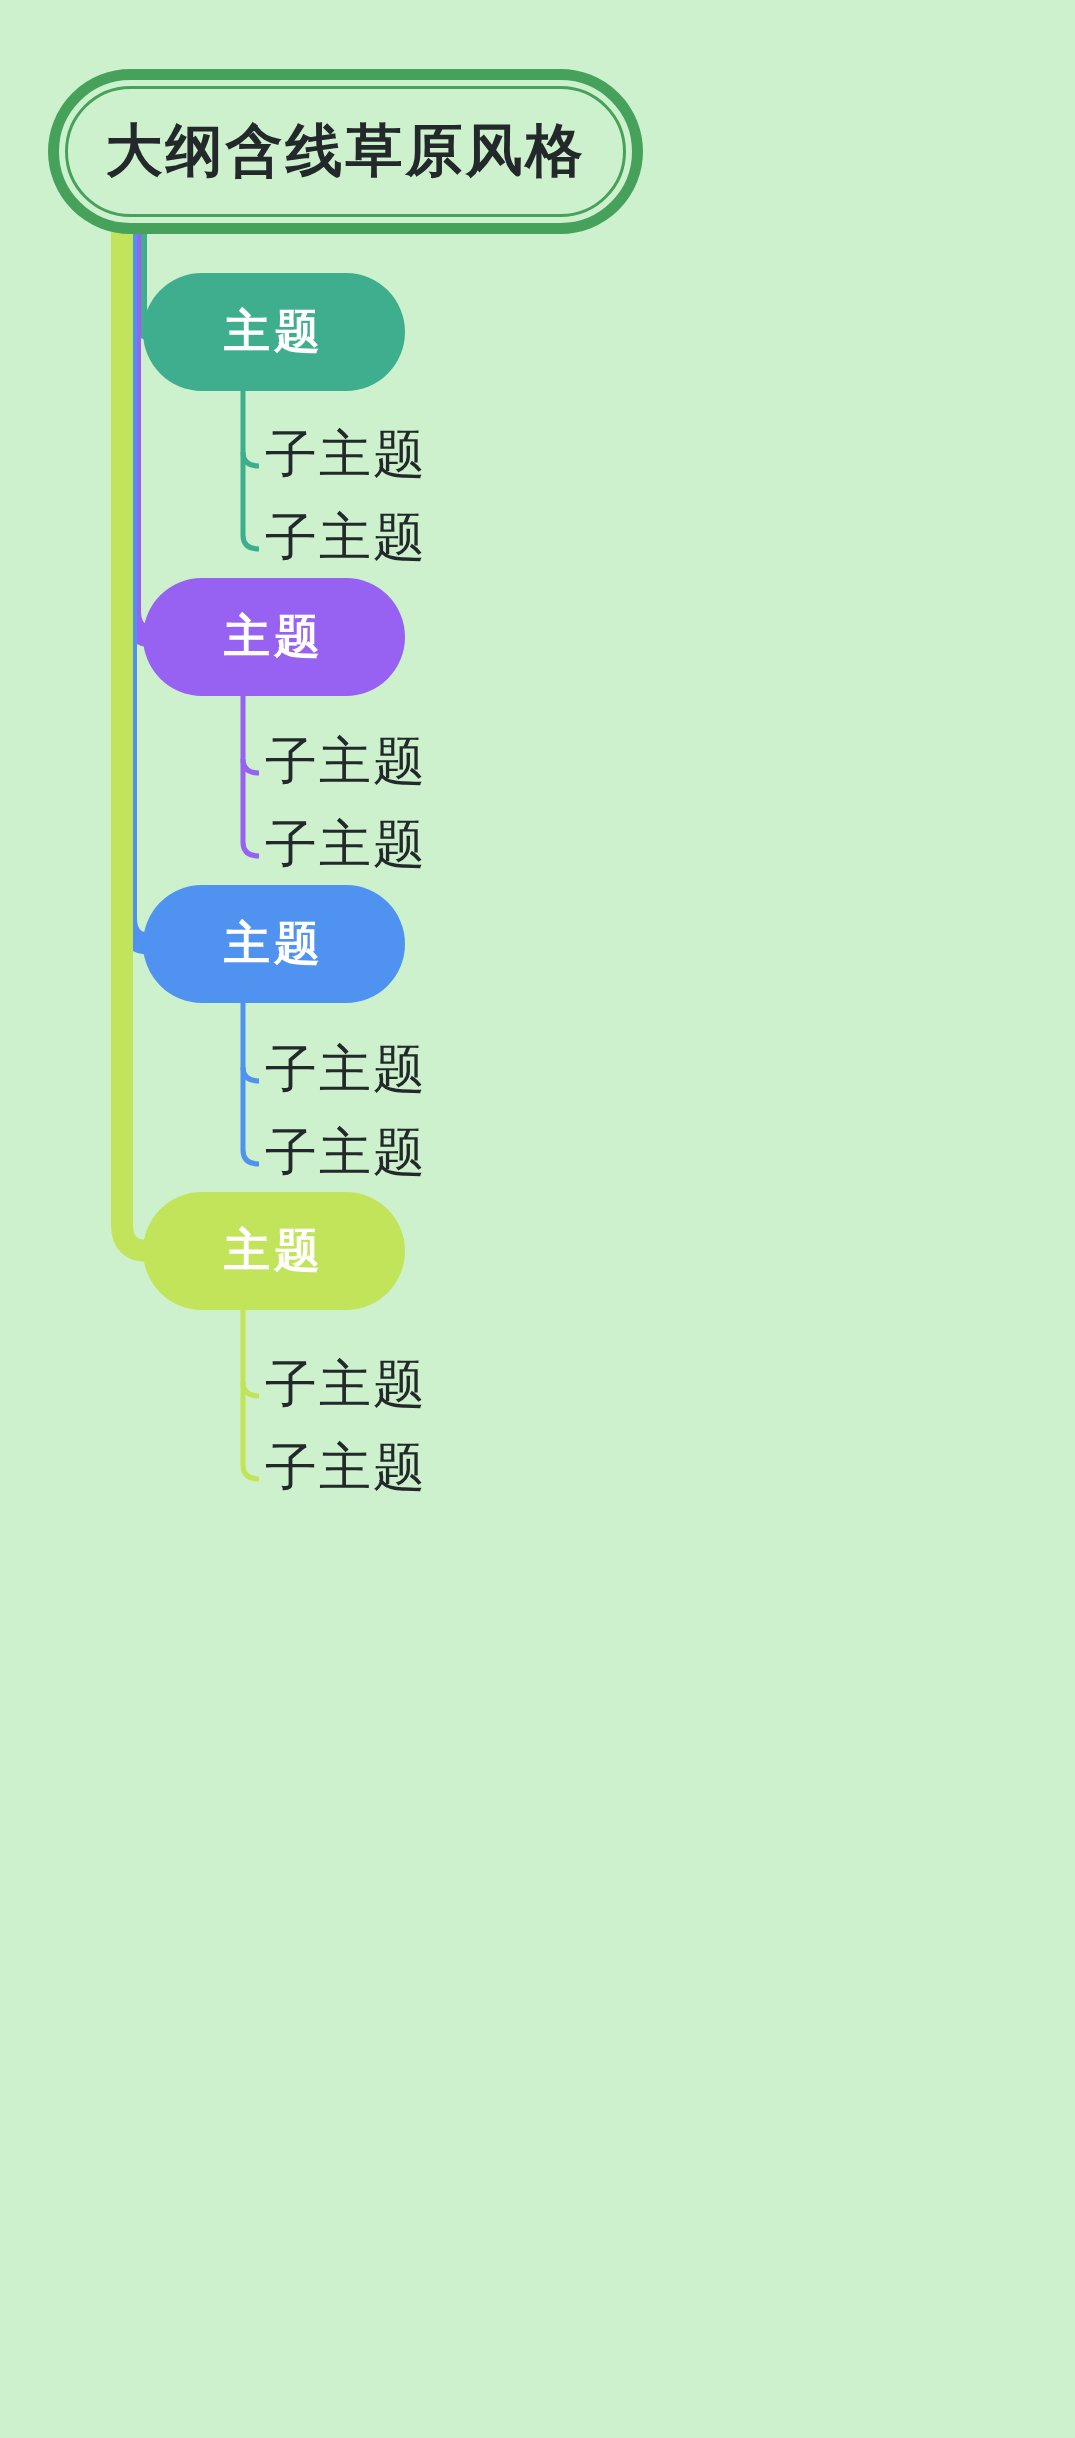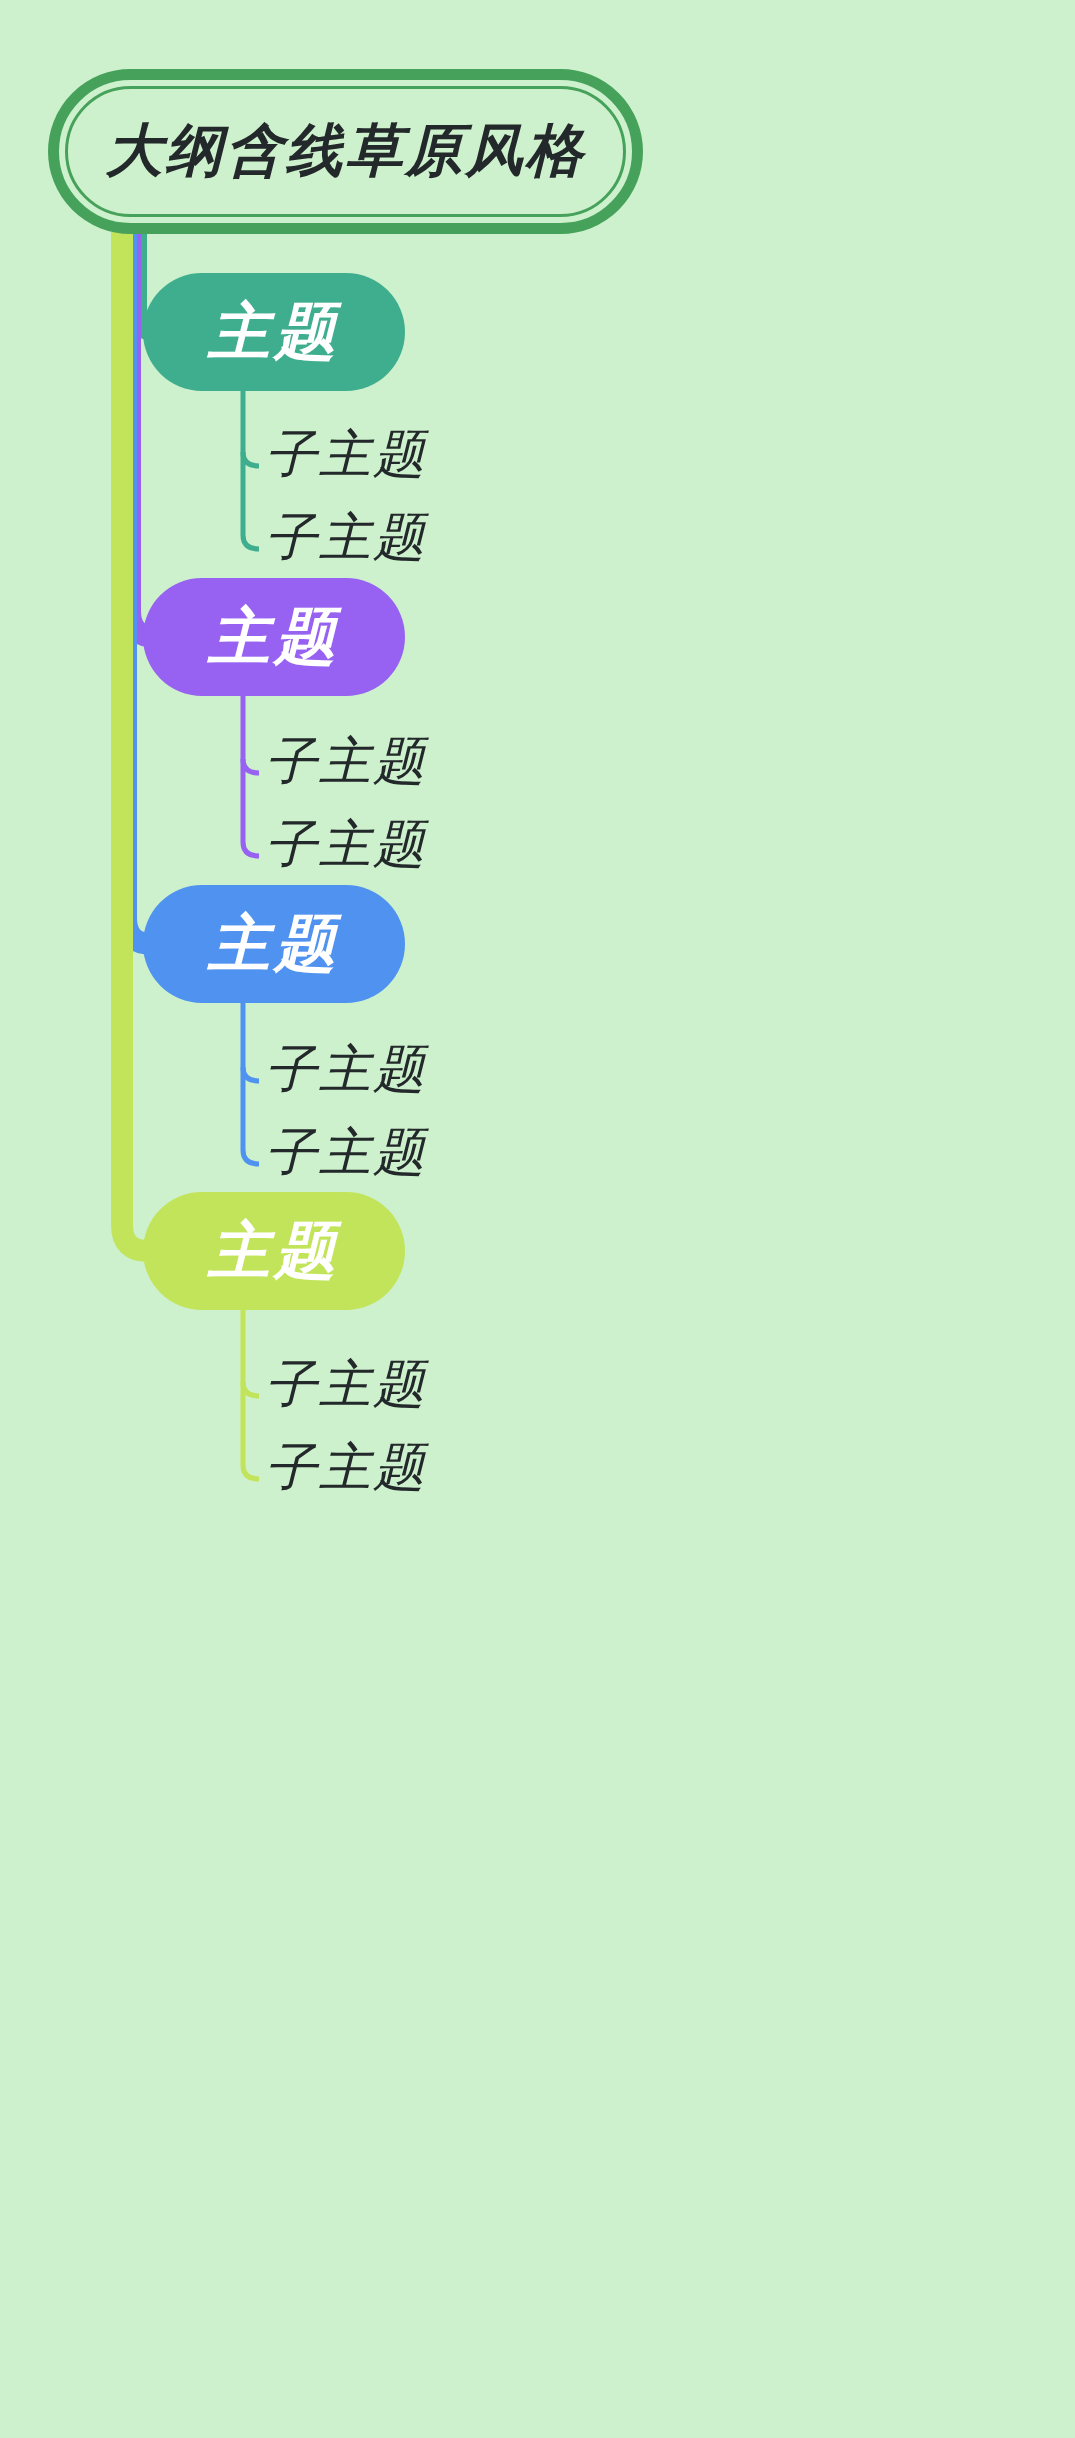--- a/index.html
+++ b/index.html
@@ -2,21 +2,21 @@
 <html><head>
 <meta charset="utf-8">
 <style>
   html,body{margin:0;padding:0;}
   body{
     width:1075px;height:2438px;
     background:#cdf0cd;
     font-family:"Liberation Serif","DejaVu Serif",serif;
     overflow:hidden;
   }
-  #stage{position:relative;width:1075px;height:1902px;font-style:italic;}
+  #stage{position:relative;width:1075px;height:1902px;}
   #wires{position:absolute;left:0;top:0;width:1075px;height:2438px;}
 
   
   .root-box{
     position:absolute;
     box-sizing:border-box;
     border-radius:90px;
     background:#cdf0cd;
     display:flex;align-items:center;justify-content:center;
   }
@@ -37,21 +37,21 @@
     font-family:"DejaVu Sans","Liberation Sans",sans-serif;
     white-space:nowrap;
   }
 
   
   .topic{
     position:absolute;
     border-radius:64px;
     display:flex;align-items:center;justify-content:center;
     color:#ffffff;
-    font-size:62px;font-weight:bold;
+    font-size:46px;font-weight:bold;
     letter-spacing:4px;
     font-family:"DejaVu Sans","Liberation Sans",sans-serif;
     white-space:nowrap;
   }
 
   
   .subtopic{
     position:absolute;
     color:#23282a;
     font-size:52px;

